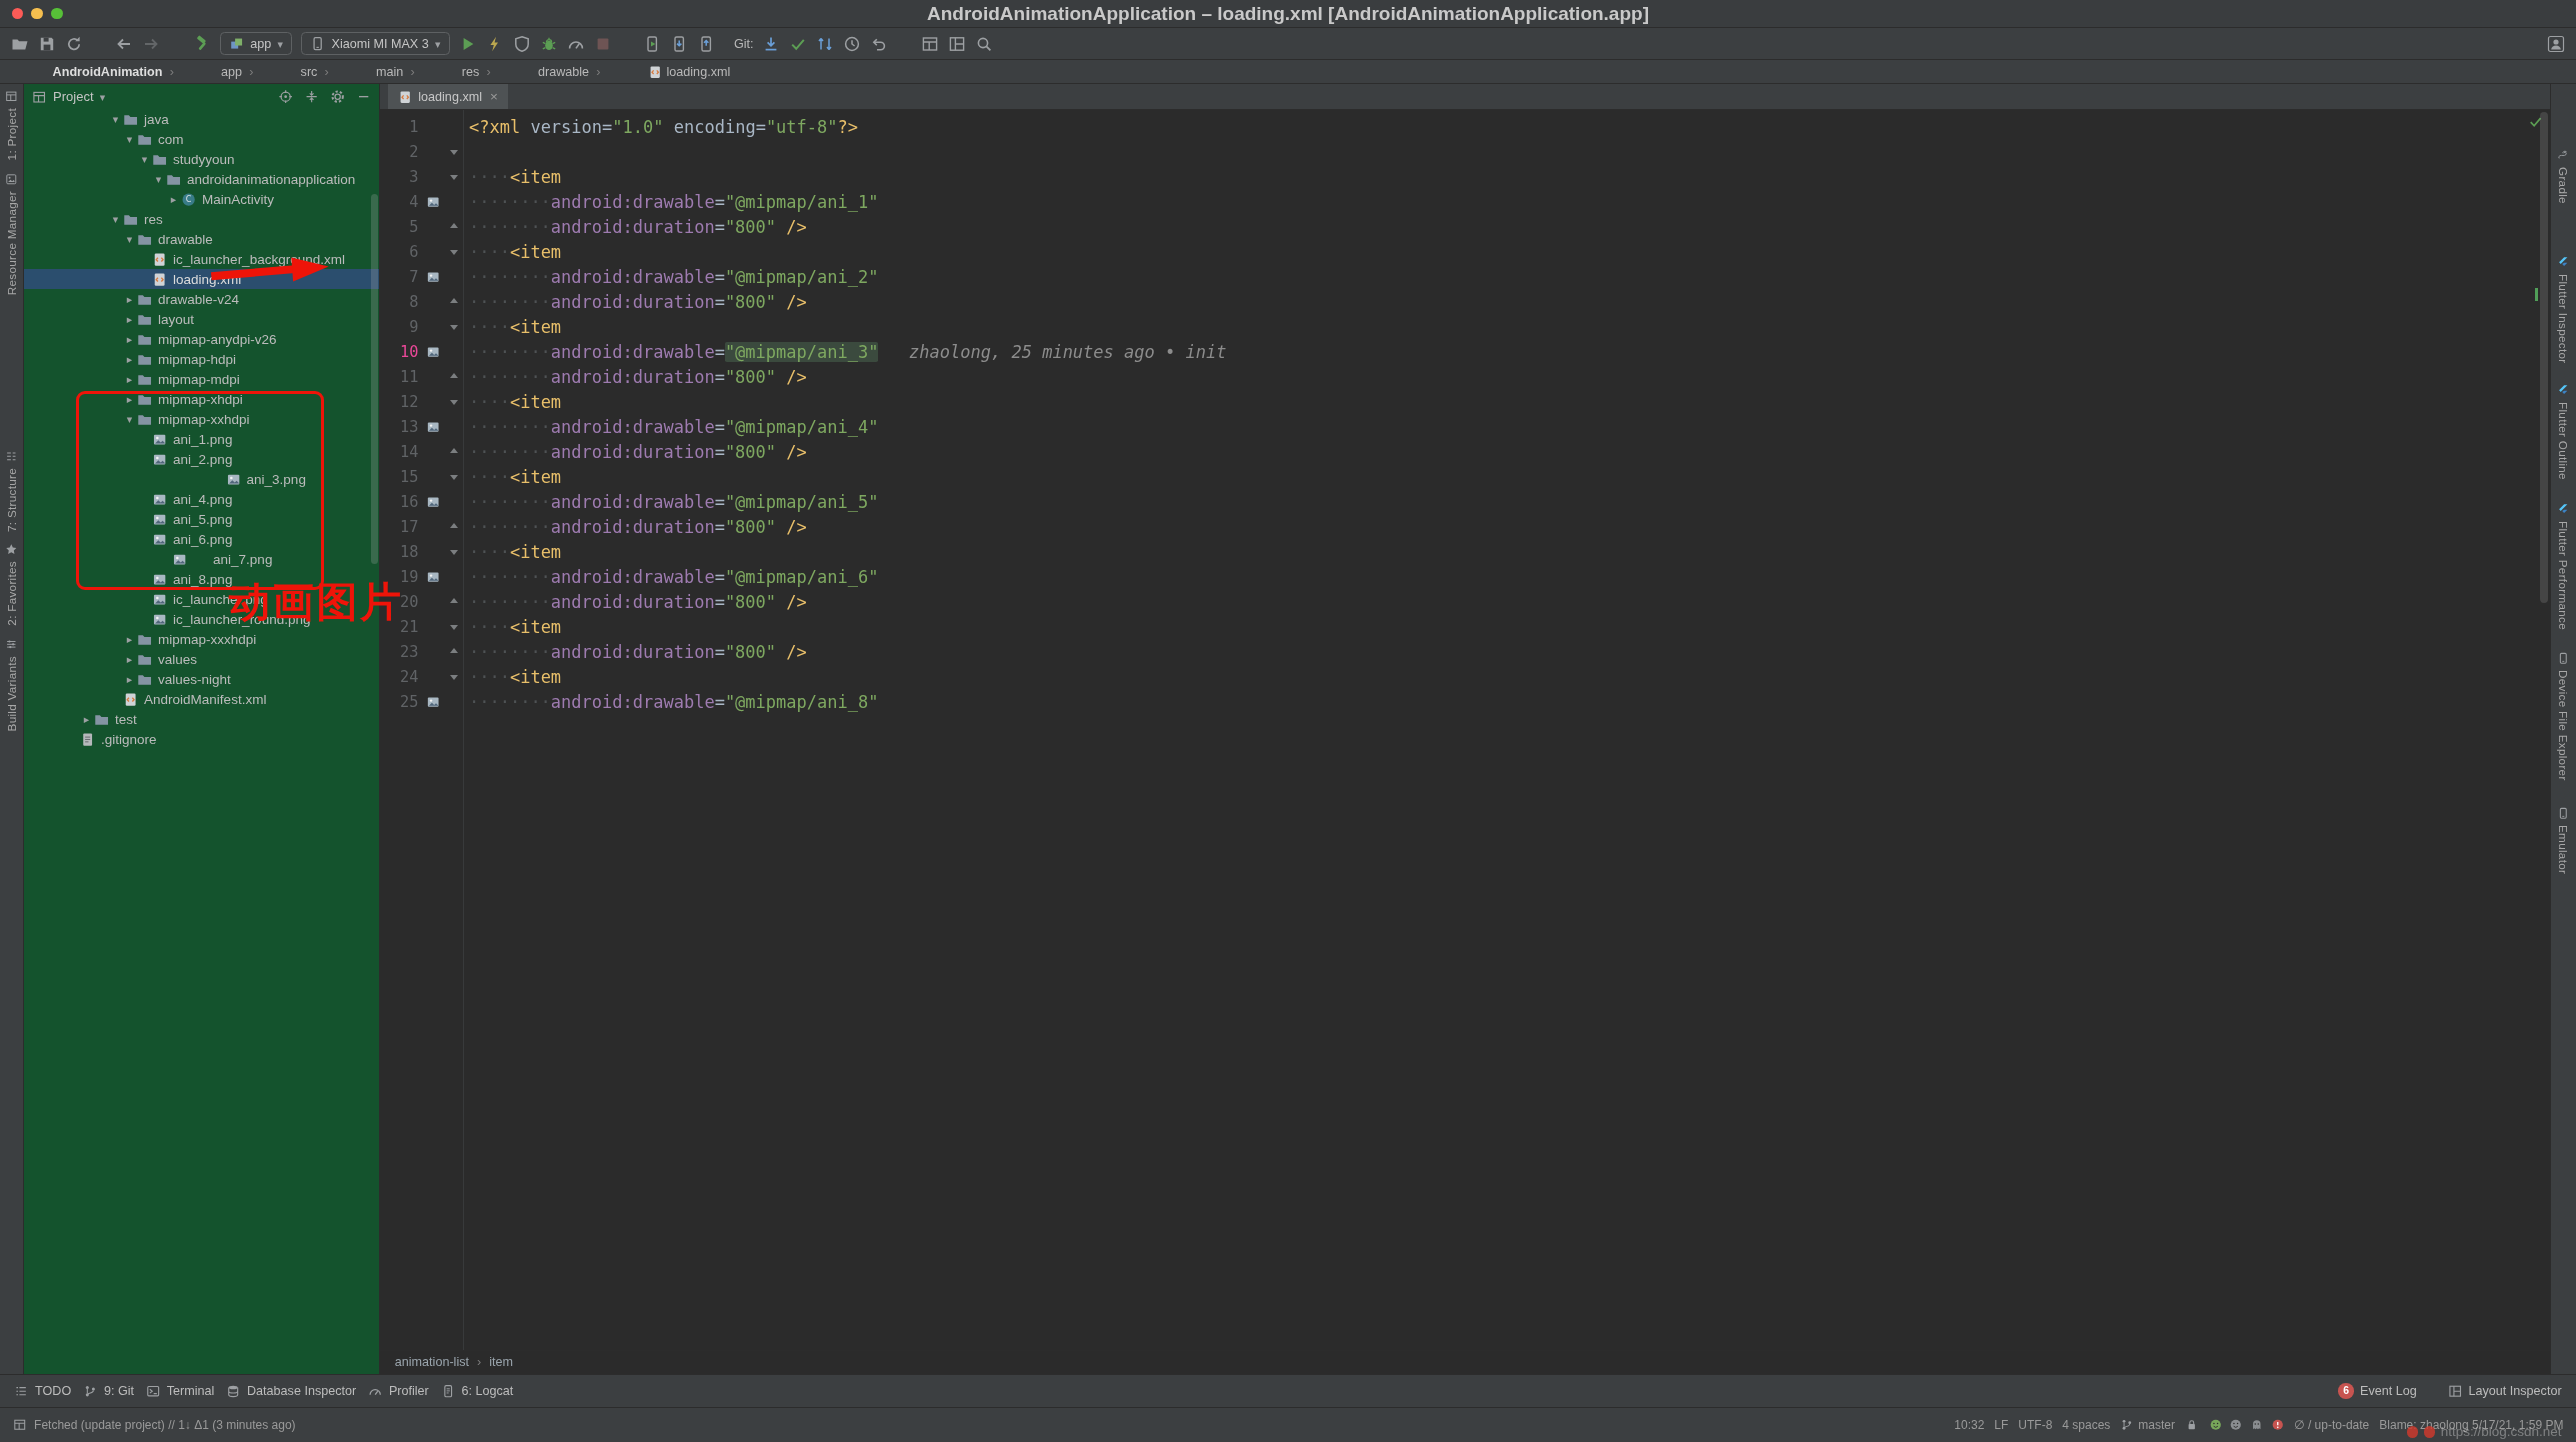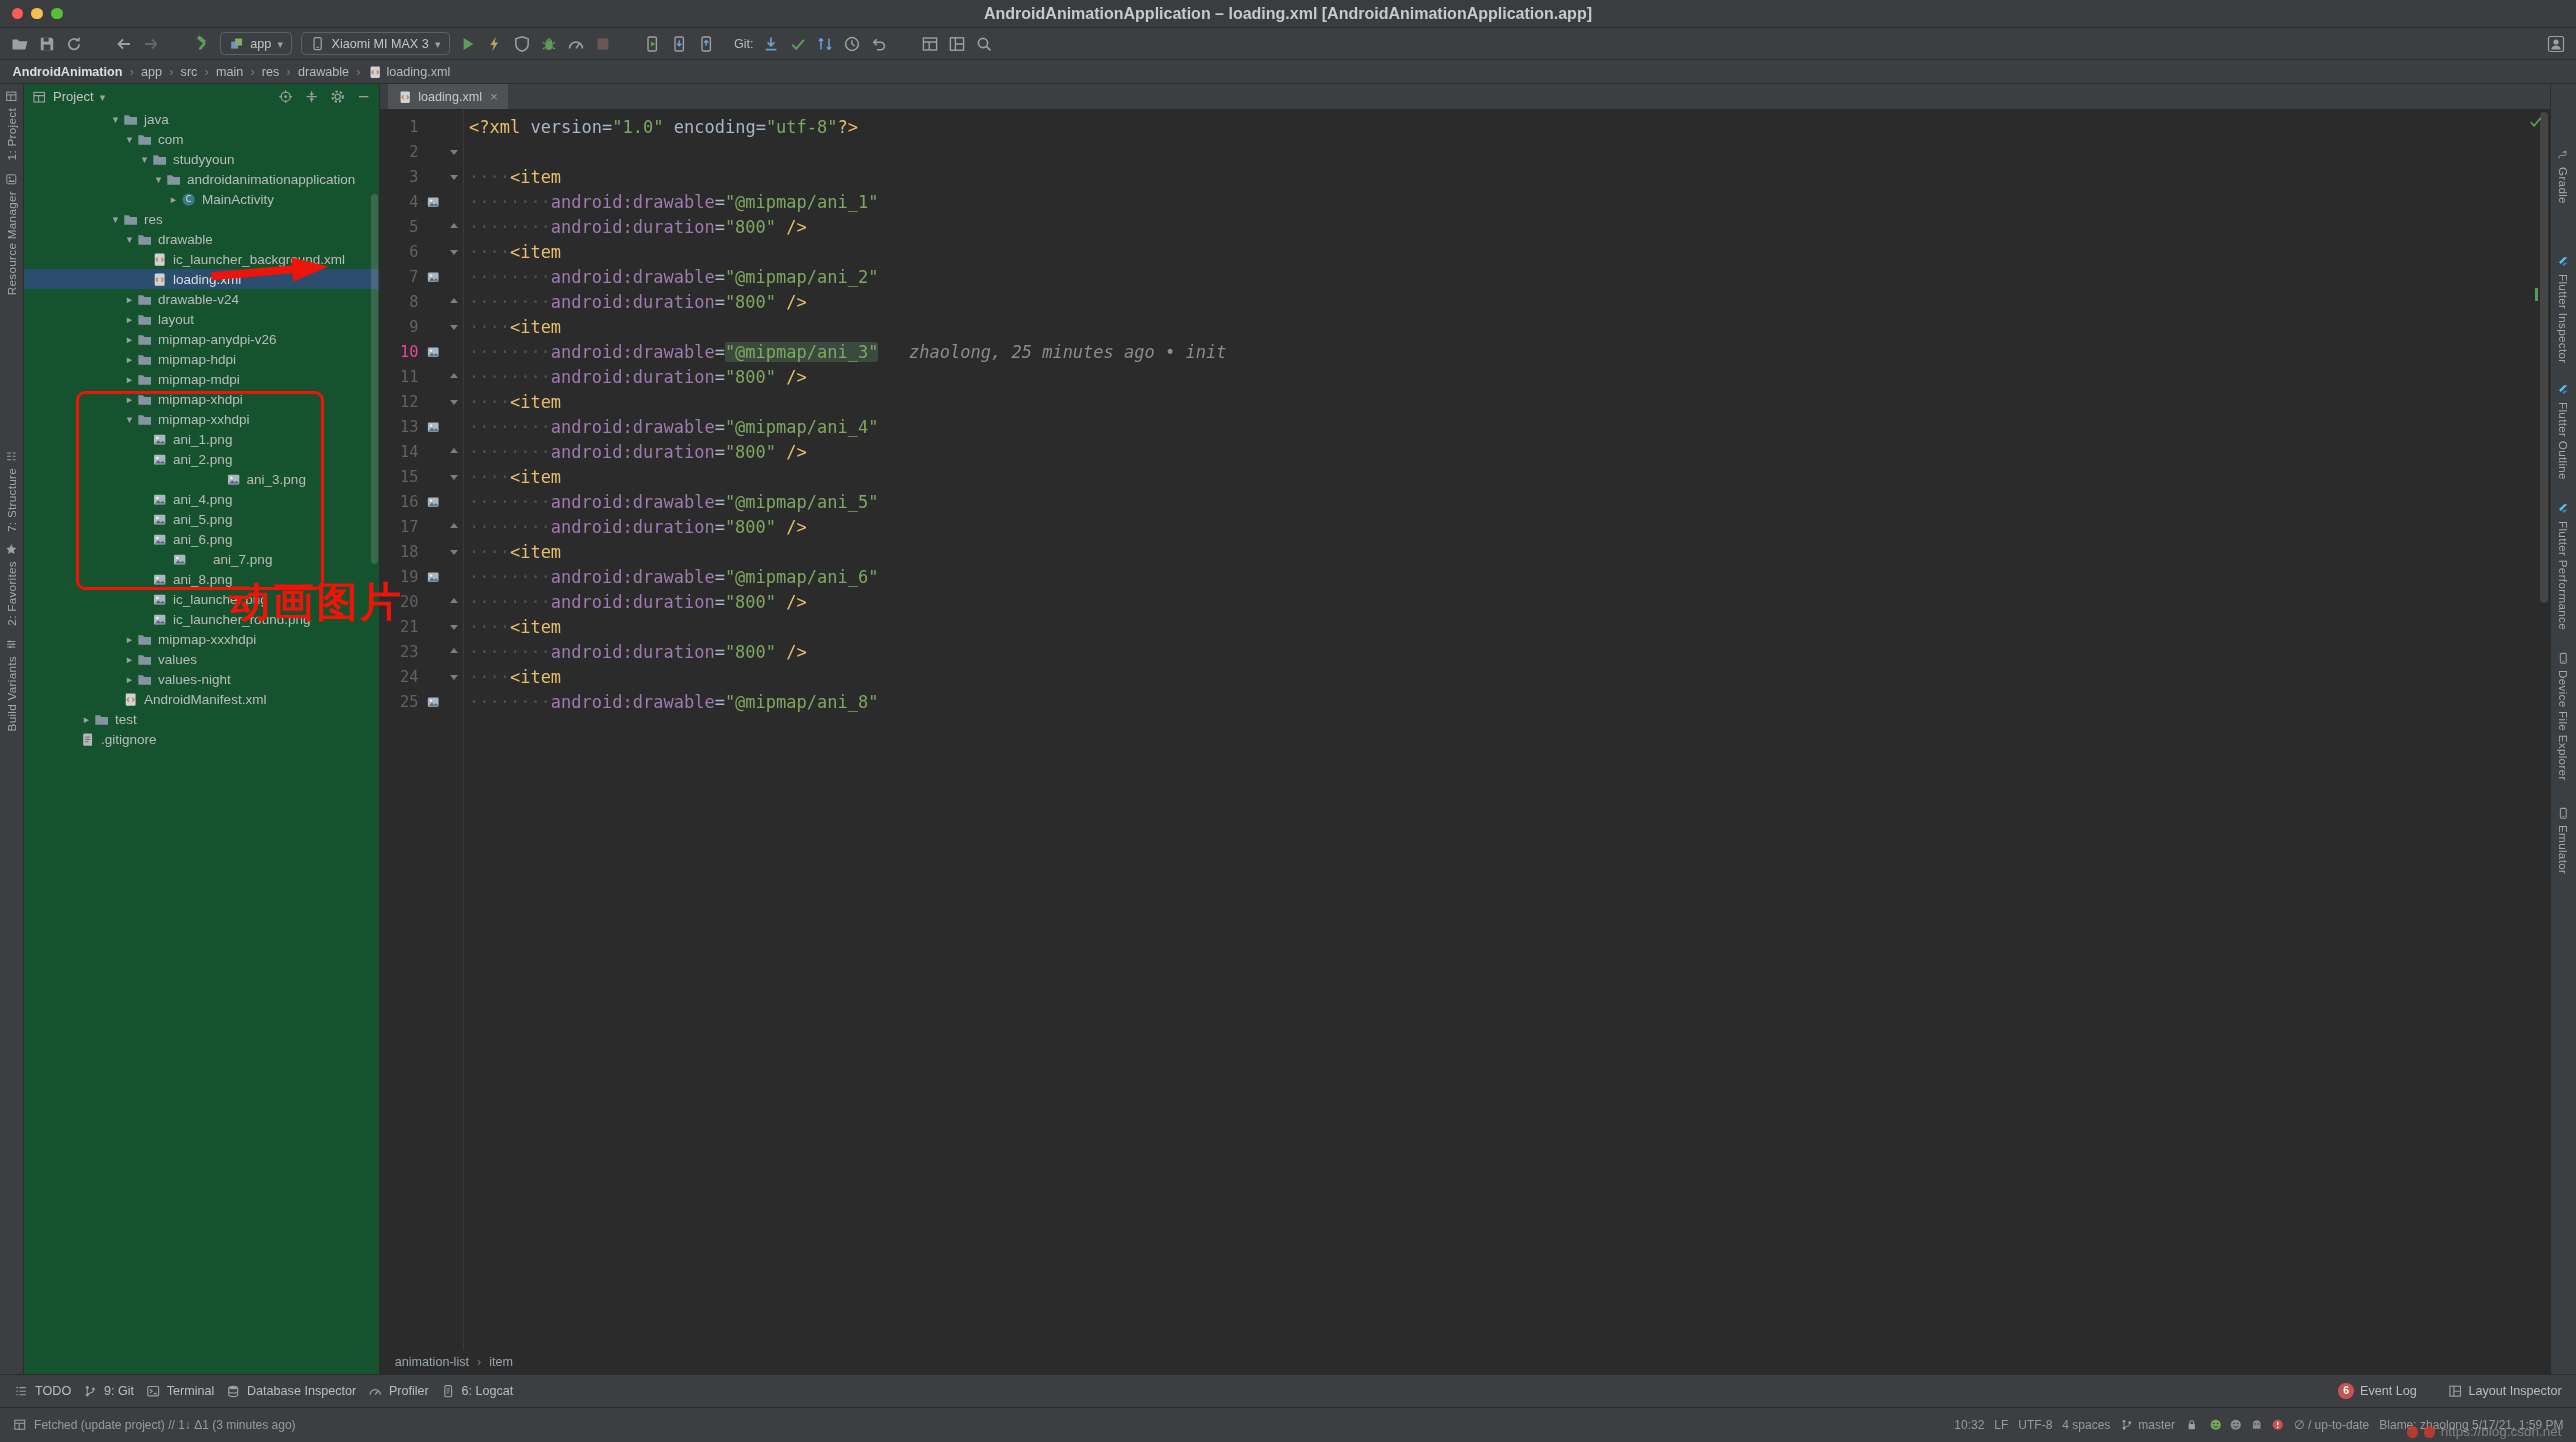--- a/index.html
+++ b/index.html
@@ -5,37 +5,37 @@
   html,body{margin:0;padding:0;}
   body{width:2576px;height:1442px;overflow:hidden;background:#2b2b2b;
        font-family:"Liberation Sans","DejaVu Sans",sans-serif;color:#bbb;}
   .app{position:relative;width:2576px;height:1442px;display:flex;flex-direction:column;overflow:hidden;}
 
   
   .titlebar{flex:0 0 27px;background:#3a3d3f;border-bottom:0.9px solid #2c2c2c;display:flex;align-items:center;position:relative;}
   .tl{position:absolute;left:11.7px;display:flex;gap:8px;}
   .tl span{width:11.7px;height:11.7px;border-radius:50%;display:inline-block;}
   .tl .r{background:#fc5b57}.tl .y{background:#f5bf4f}.tl .g{background:#57c038}
-  .wtitle{margin:0 auto;font-size:16px;font-weight:bold;color:#c9c9c9;}
+  .wtitle{margin:0 auto;font-size:19px;font-weight:bold;color:#c9c9c9;}
 
   
   .toolbar{flex:0 0 31px;background:#3c3f41;border-bottom:0.9px solid #2c2c2c;display:flex;align-items:center;padding:0 10.8px;gap:9px;}
   .tbi{width:18px;height:18px;display:inline-flex;flex:0 0 auto;}
   .tbi svg,.ci svg,.stmini svg,.bicon svg,.vicon svg,.sticon svg,.ticon svg,.gimg svg,.pico svg{width:100%;height:100%;display:block;}
   .dim{opacity:.4;}
   .tb-sp{width:14.4px;flex:0 0 14.4px;}
   .tb-select{display:flex;align-items:center;gap:6.3px;border:0.9px solid #5e6163;border-radius:4.5px;height:21.6px;padding:0 8px;font-size:12.6px;color:#c5c5c5;}
   .tb-select .tbi{width:15.3px;height:15.3px;}
   .caret::after{content:"▾";color:#9da0a3;font-size:10.8px;}
   .git-label{font-size:12.6px;color:#b9b9b9;margin-left:9px;}
   .avatar-wrap{margin-left:auto;}
 
   
   .crumbs{flex:0 0 23.4px;background:#3c3f41;border-bottom:0.9px solid #2c2c2c;display:flex;align-items:center;gap:7.2px;padding:0 12.6px;font-size:12.6px;color:#b9b9b9;}
-  .citem{display:flex;align-items:flex-start;gap:4.5px;}
+  .citem{display:flex;align-items:flex-start;gap:4.5px;margin-left:40px;}
   .citem.first{font-weight:bold;color:#dedede;}
   .csep{color:#7c7c7c;}
   .ci{width:14.4px;height:14.4px;display:inline-flex;}
 
   
   .main{flex:1;display:flex;min-height:0;}
   .stripe{background:#3c3f41;display:flex;flex-direction:column;align-items:center;flex:0 0 auto;}
   .stripe.left{width:23.4px;border-right:0.9px solid #2c2c2c;}
   .stripe.right{width:25px;border-left:0.9px solid #2c2c2c;}
   .vtab{display:flex;flex-direction:column;align-items:center;gap:5.4px;}

